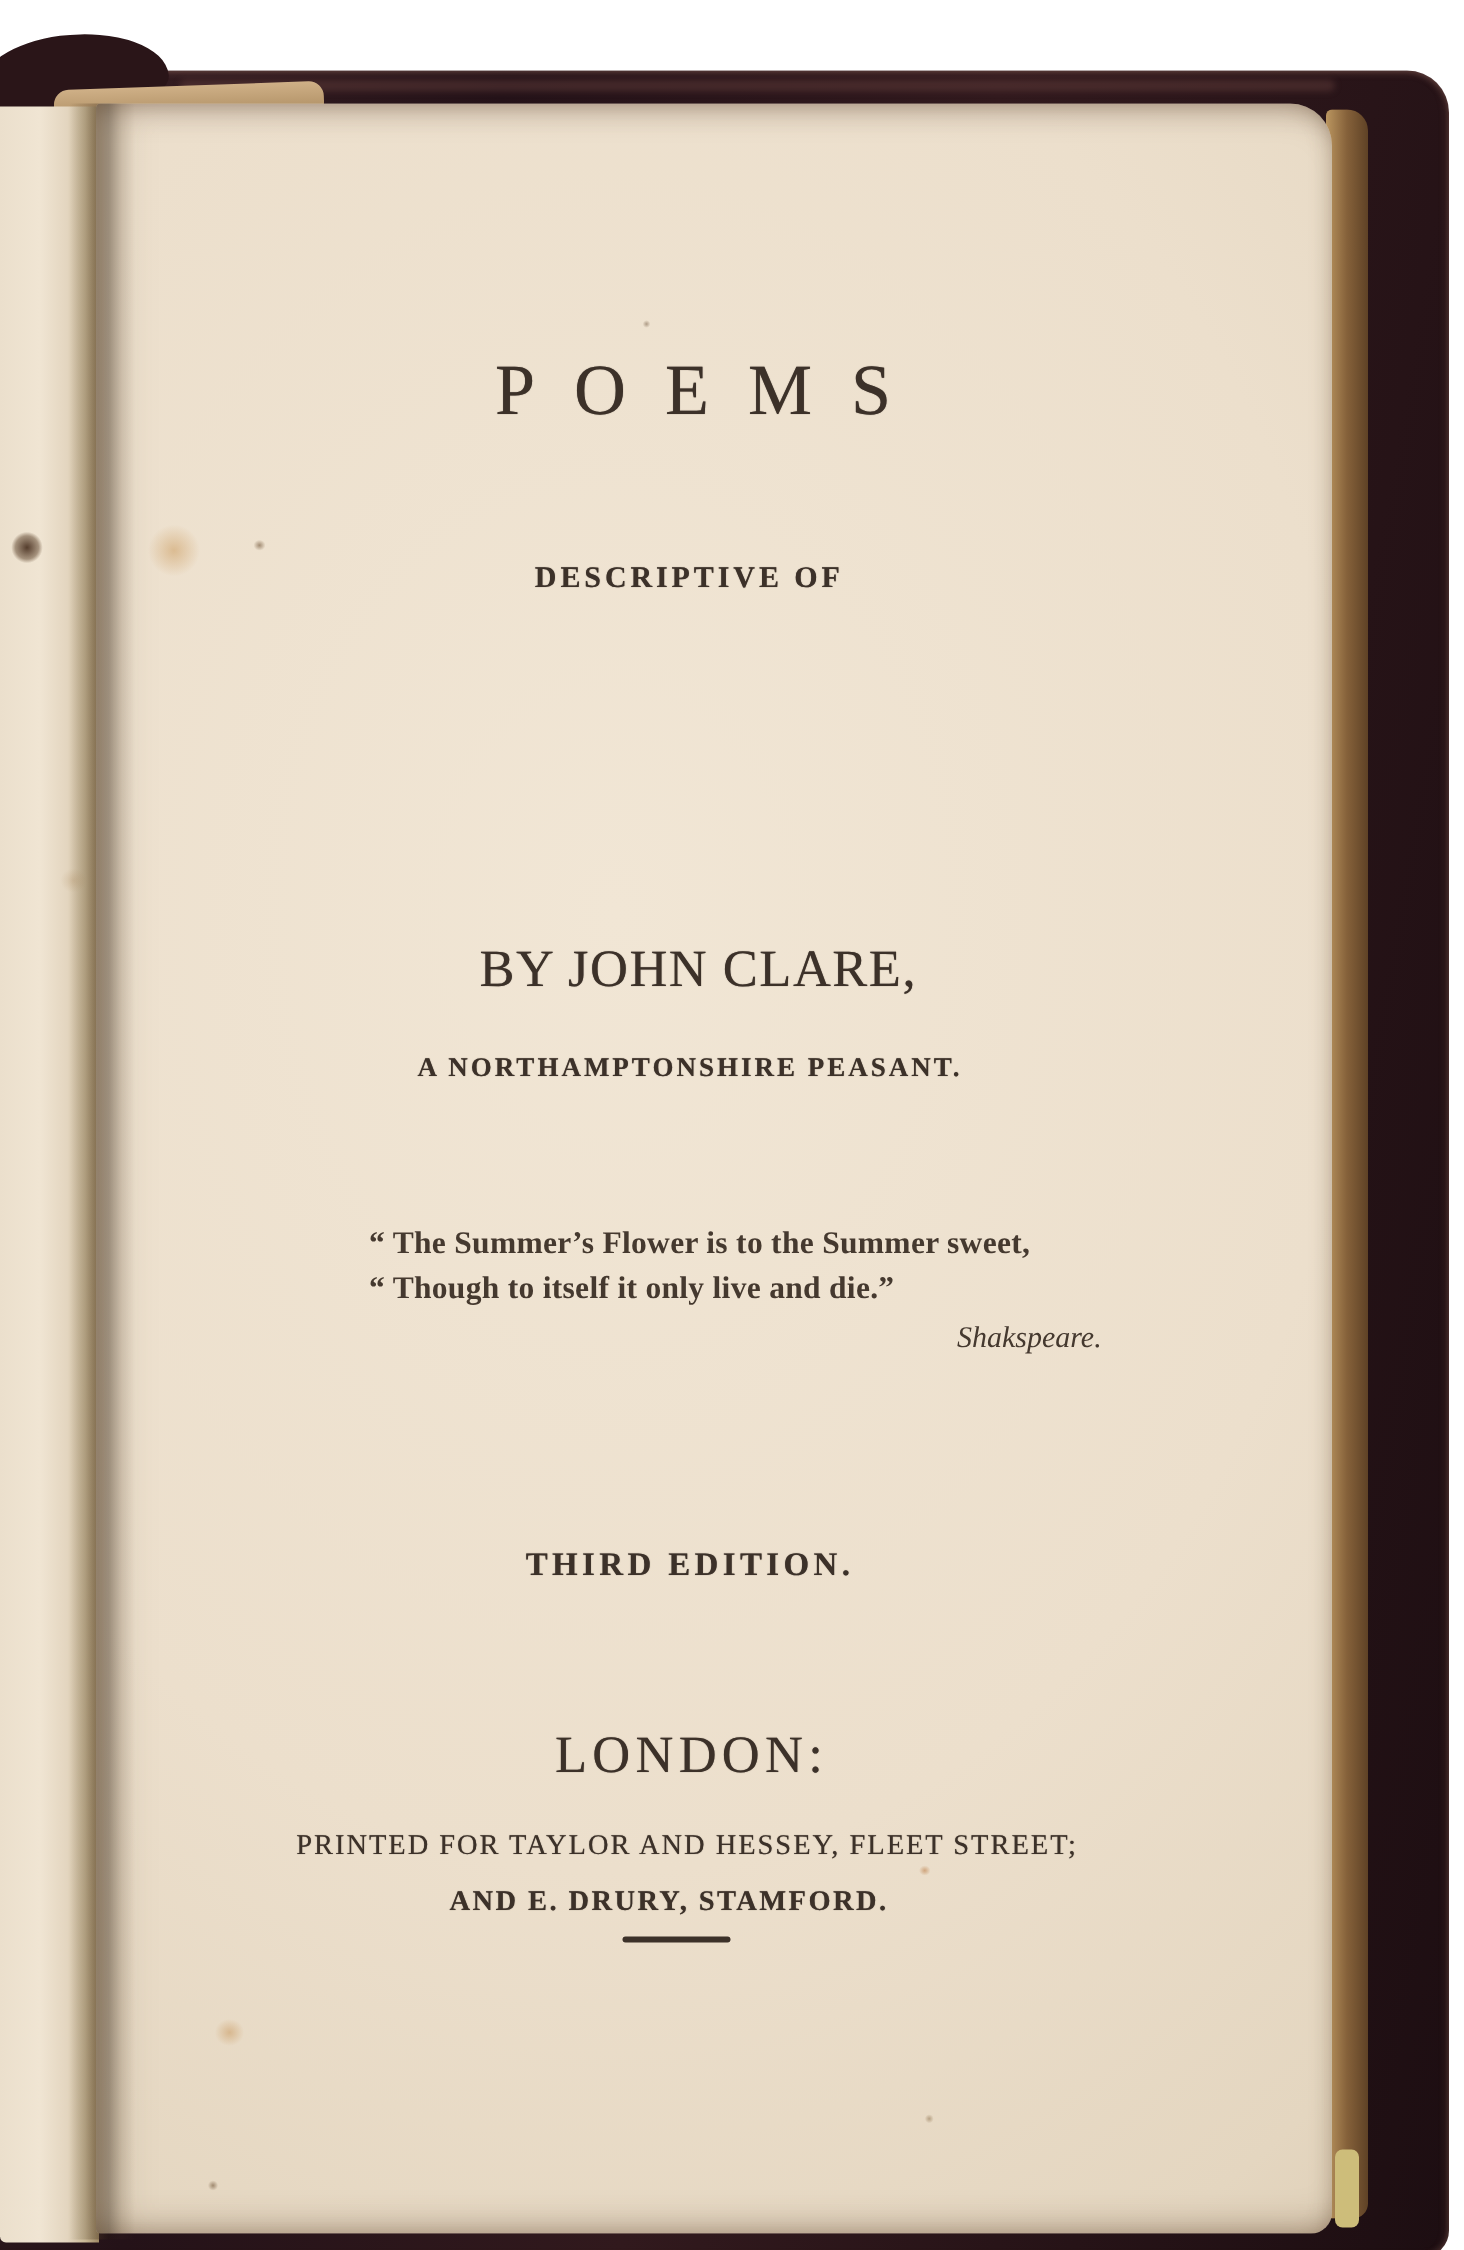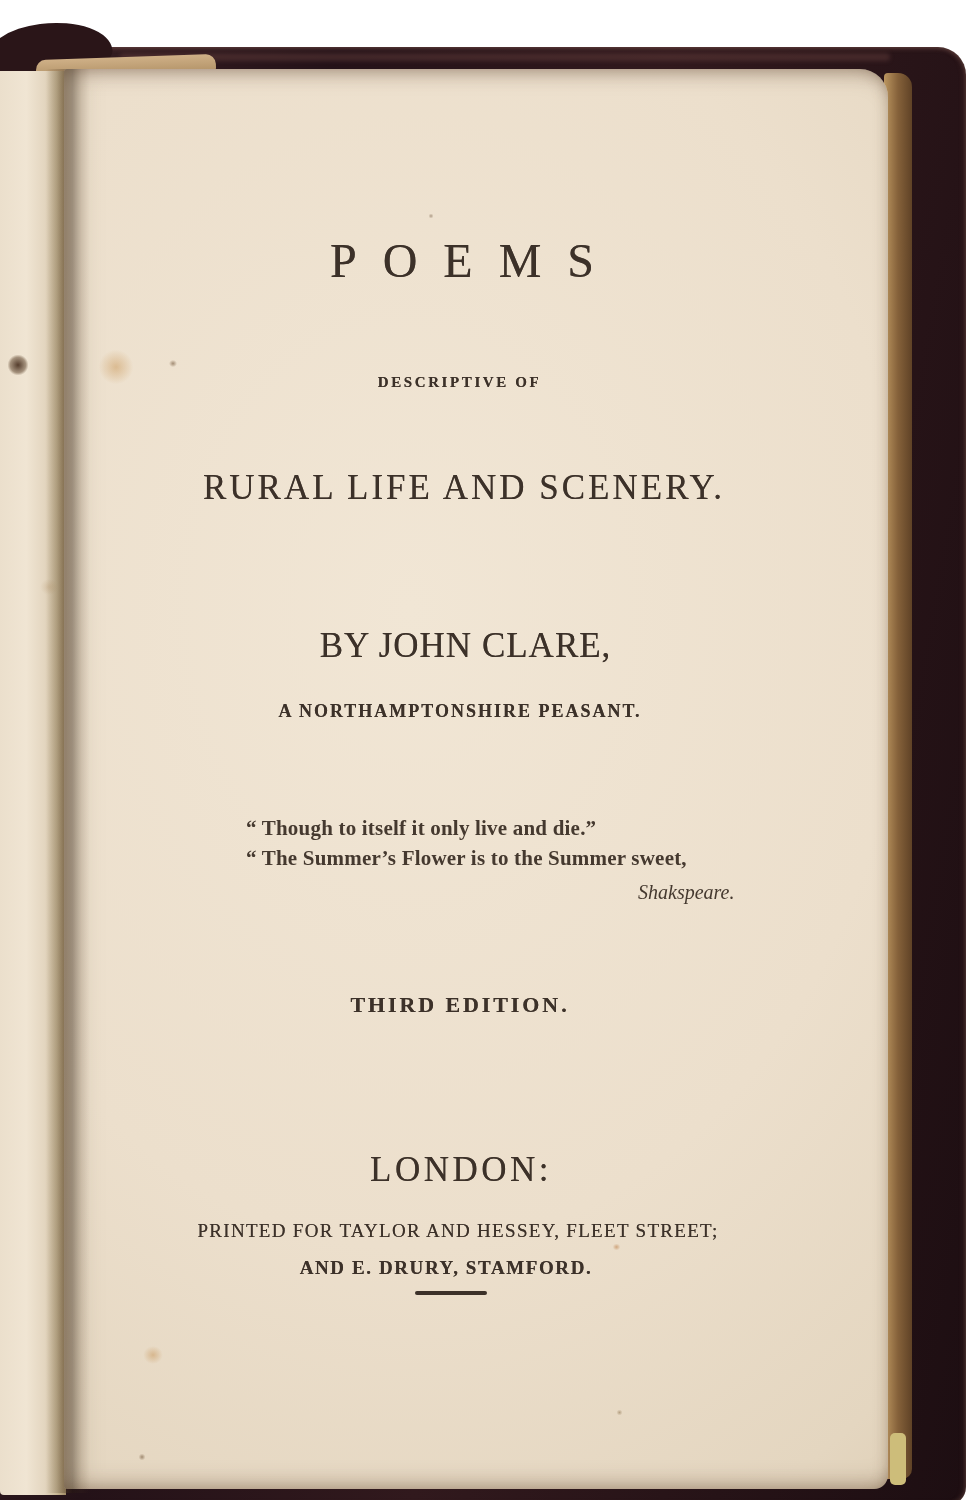--- a/index.html
+++ b/index.html
@@ -99,30 +99,30 @@
     background:radial-gradient(closest-side,rgba(110,85,60,.5),rgba(110,85,60,0) 85%);}
 
   
   .text-layer{
     left:0;top:0;width:916px;height:1500px;
     color:var(--ink);text-align:center;
     text-shadow:0 0 .6px rgba(60,49,41,.75);
   }
   .text-layer > *{left:0;width:100%;line-height:1.15;}
   .t-title{top:212px;font-size:48px;letter-spacing:26px;padding-left:34px;box-sizing:border-box;}
-  .t-half{top:353px;font-size:15px;font-weight:bold;letter-spacing:2.6px;padding-left:3px;box-sizing:border-box;}
+  .t-half{top:353px;font-size:20px;font-weight:bold;letter-spacing:2.6px;padding-left:3px;box-sizing:border-box;}
   .t-subtitle{top:447px;font-size:35px;letter-spacing:3px;padding-left:12px;box-sizing:border-box;}
   .t-byline{top:605px;font-size:35px;letter-spacing:1px;padding-left:15px;box-sizing:border-box;}
   .t-byline-desc{top:680px;font-size:18px;font-weight:bold;letter-spacing:2px;padding-left:4px;box-sizing:border-box;font-family:Liberation Serif, serif;}
   .t-epigraph{left:246px;top:792px;width:480px;text-align:left;
     font-size:21px;line-height:30px;letter-spacing:.2px;font-weight:bold;
     text-shadow:none;color:#45392f;}
   .t-attrib{left:638px;top:860px;width:200px;text-align:left;
     font-style:italic;font-size:20px;font-weight:normal;color:#45392f;text-shadow:none;}
-  .t-edition{top:971px;font-size:22px;font-weight:bold;letter-spacing:2.9px;padding-left:4px;box-sizing:border-box;}
+  .t-edition{top:1009px;font-size:22px;font-weight:bold;letter-spacing:2.9px;padding-left:4px;box-sizing:border-box;}
   .t-city{top:1129px;font-size:35px;letter-spacing:3.5px;padding-left:6px;box-sizing:border-box;}
   .t-imprint1{top:1199px;font-size:19px;font-weight:normal;letter-spacing:1.3px;}
   .t-imprint2{top:1236px;font-size:19px;font-weight:bold;letter-spacing:1.6px;transform:translateX(-12px);}
   .t-rule{left:415px;top:1270px;width:72px;height:3.5px;
     background:var(--ink);border-radius:2px;}
   .t-year{top:1281px;font-size:28px;letter-spacing:1px;}
 </style>
 </head>
 <body>
 
@@ -145,26 +145,25 @@
   <div class="spot s4"></div>
   <div class="spot s5"></div>
   <div class="spot s6"></div>
   <div class="spot s7"></div>
   <div class="spot s8"></div>
   <div class="spot s9"></div>
 
   <div class="text-layer">
     <div class="t-title">POEMS</div>
     <div class="t-half">DESCRIPTIVE OF</div>
-    <div class="t-subtitle">RURAL LIFE AND SCENERY.</div>
     <div class="t-byline">BY JOHN CLARE,</div>
     <div class="t-byline-desc">A NORTHAMPTONSHIRE PEASANT.</div>
     <div class="t-epigraph">
+      <span style="position:static;display:block">“ The Summer’s Flower is to the Summer sweet,</span>
       <span style="position:static;display:block">“ Though to itself it only live and die.”</span>
-      <span style="position:static;display:block">“ The Summer’s Flower is to the Summer sweet,</span>
     </div>
     <div class="t-attrib">Shakspeare.</div>
     <div class="t-edition">THIRD EDITION.</div>
     <div class="t-city">LONDON:</div>
     <div class="t-imprint1">PRINTED FOR TAYLOR AND HESSEY, FLEET STREET;</div>
     <div class="t-imprint2">AND E. DRURY, STAMFORD.</div>
     <div class="t-rule"></div>
   </div>
 
 </div>

